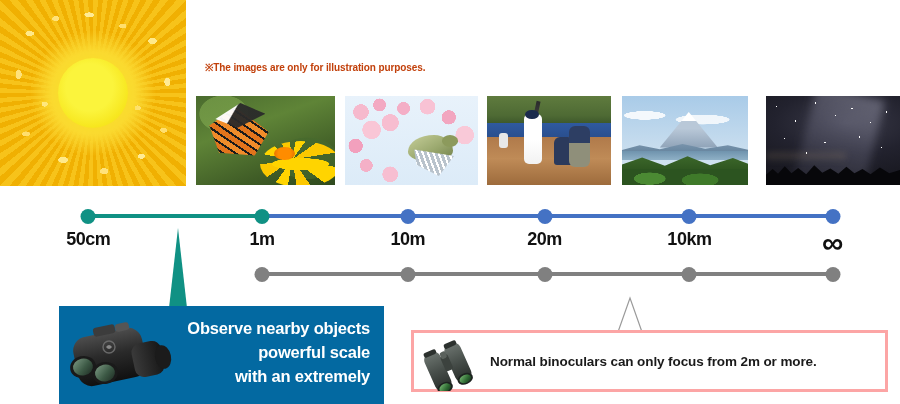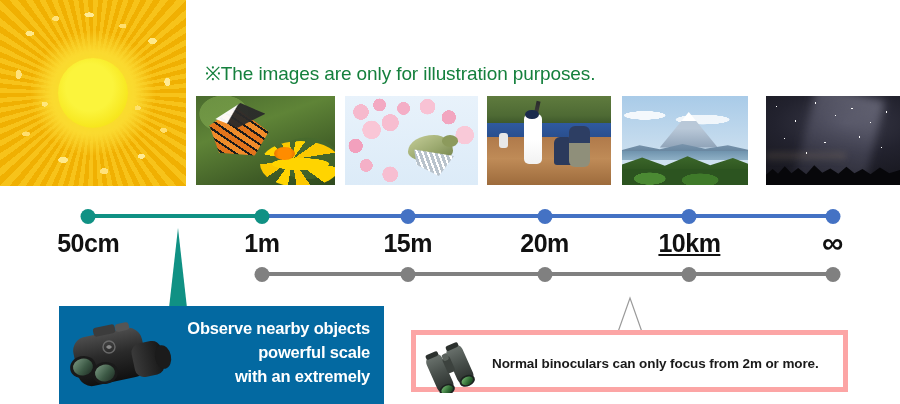--- a/index.html
+++ b/index.html
@@ -59,23 +59,23 @@
     width: 38%; height: 38%;
     border-radius: 50%;
     background: radial-gradient(circle at 45% 42%, #fbf43c 0 42%, #f7e71f 70%, #f3d41a 100%);
     box-shadow: 0 0 18px 8px rgba(250,226,40,.55);
   }
 
   
   .caption {
     position: absolute;
     left: 205px; top: 60px;
-    font-size: 19px;
-    font-weight: 400;
-    color: #15803d;
+    font-size: 10px;
+    font-weight: 700;
+    color: #c2410c;
     letter-spacing: -.1px;
     white-space: nowrap;
   }
 
   
   .thumb {
     position: absolute;
     top: 96px;
     height: 89px;
     overflow: hidden;
@@ -224,21 +224,21 @@
     top: -5.5px;
     transform: translateX(-50%);
   }
   #axis-main { left: 0; top: 214px; width: 900px; height: 4px; }
   #axis-gray { left: 0; top: 272px; width: 900px; height: 4px; }
 
   .tick-label {
     position: absolute;
     top: 229px;
     transform: translateX(-50%);
-    font-size: 25px;
+    font-size: 18px;
     font-weight: 700;
     color: #111111;
     white-space: nowrap;
     letter-spacing: -.5px;
   }
   .tick-label.inf { font-size: 30px; top: 226px; }
 
   
   #teal-callout {
     position: absolute;
@@ -266,23 +266,23 @@
   .binoc-compact {
     position: absolute;
     left: 4px; top: 14px;
     width: 120px; height: 76px;
   }
 
   
   #white-callout {
     position: absolute;
     left: 411px; top: 330px;
-    width: 437px; height: 62px;
+    width: 477px; height: 62px;
     background: #ffffff;
-    border: 5px solid #fca5a5;
+    border: 3px solid #fca5a5;
     box-sizing: border-box;
   }
   #white-pointer {
     position: absolute;
     left: 600px; top: 292px;
     width: 60px; height: 40px;
   }
   .white-text {
     position: absolute;
     left: 76px; top: 21px;
@@ -373,23 +373,23 @@
       <div class="dot" style="left: 29.1%; background: rgb(128, 128, 128);"></div>
       <div class="dot" style="left: 45.3%; background: rgb(128, 128, 128);"></div>
       <div class="dot" style="left: 60.5%; background: rgb(128, 128, 128);"></div>
       <div class="dot" style="left: 76.6%; background: rgb(128, 128, 128);"></div>
       <div class="dot" style="left: 92.5%; background: rgb(128, 128, 128);"></div>
     </div>
 
   <div id="tick-labels">
       <div class="tick-label" style="left: 9.8%;">50cm</div>
       <div class="tick-label" style="left: 29.1%;">1m</div>
-      <div class="tick-label" style="left: 45.3%;">15m</div>
+      <div class="tick-label" style="left: 45.3%;">10m</div>
       <div class="tick-label" style="left: 60.5%;">20m</div>
-      <div class="tick-label" style="left: 76.6%; text-decoration: underline;">10km</div>
+      <div class="tick-label" style="left: 76.6%;">10km</div>
       <div class="tick-label inf" style="left: 92.5%;">∞</div>
     </div>
 
   <div id="teal-pointer">
     <svg width="30" height="80" viewBox="0 0 30 80">
       <polygon points="15,0 24,80 6,80" fill="#109184"></polygon>
     </svg>
   </div>
 
   <div id="teal-callout">

